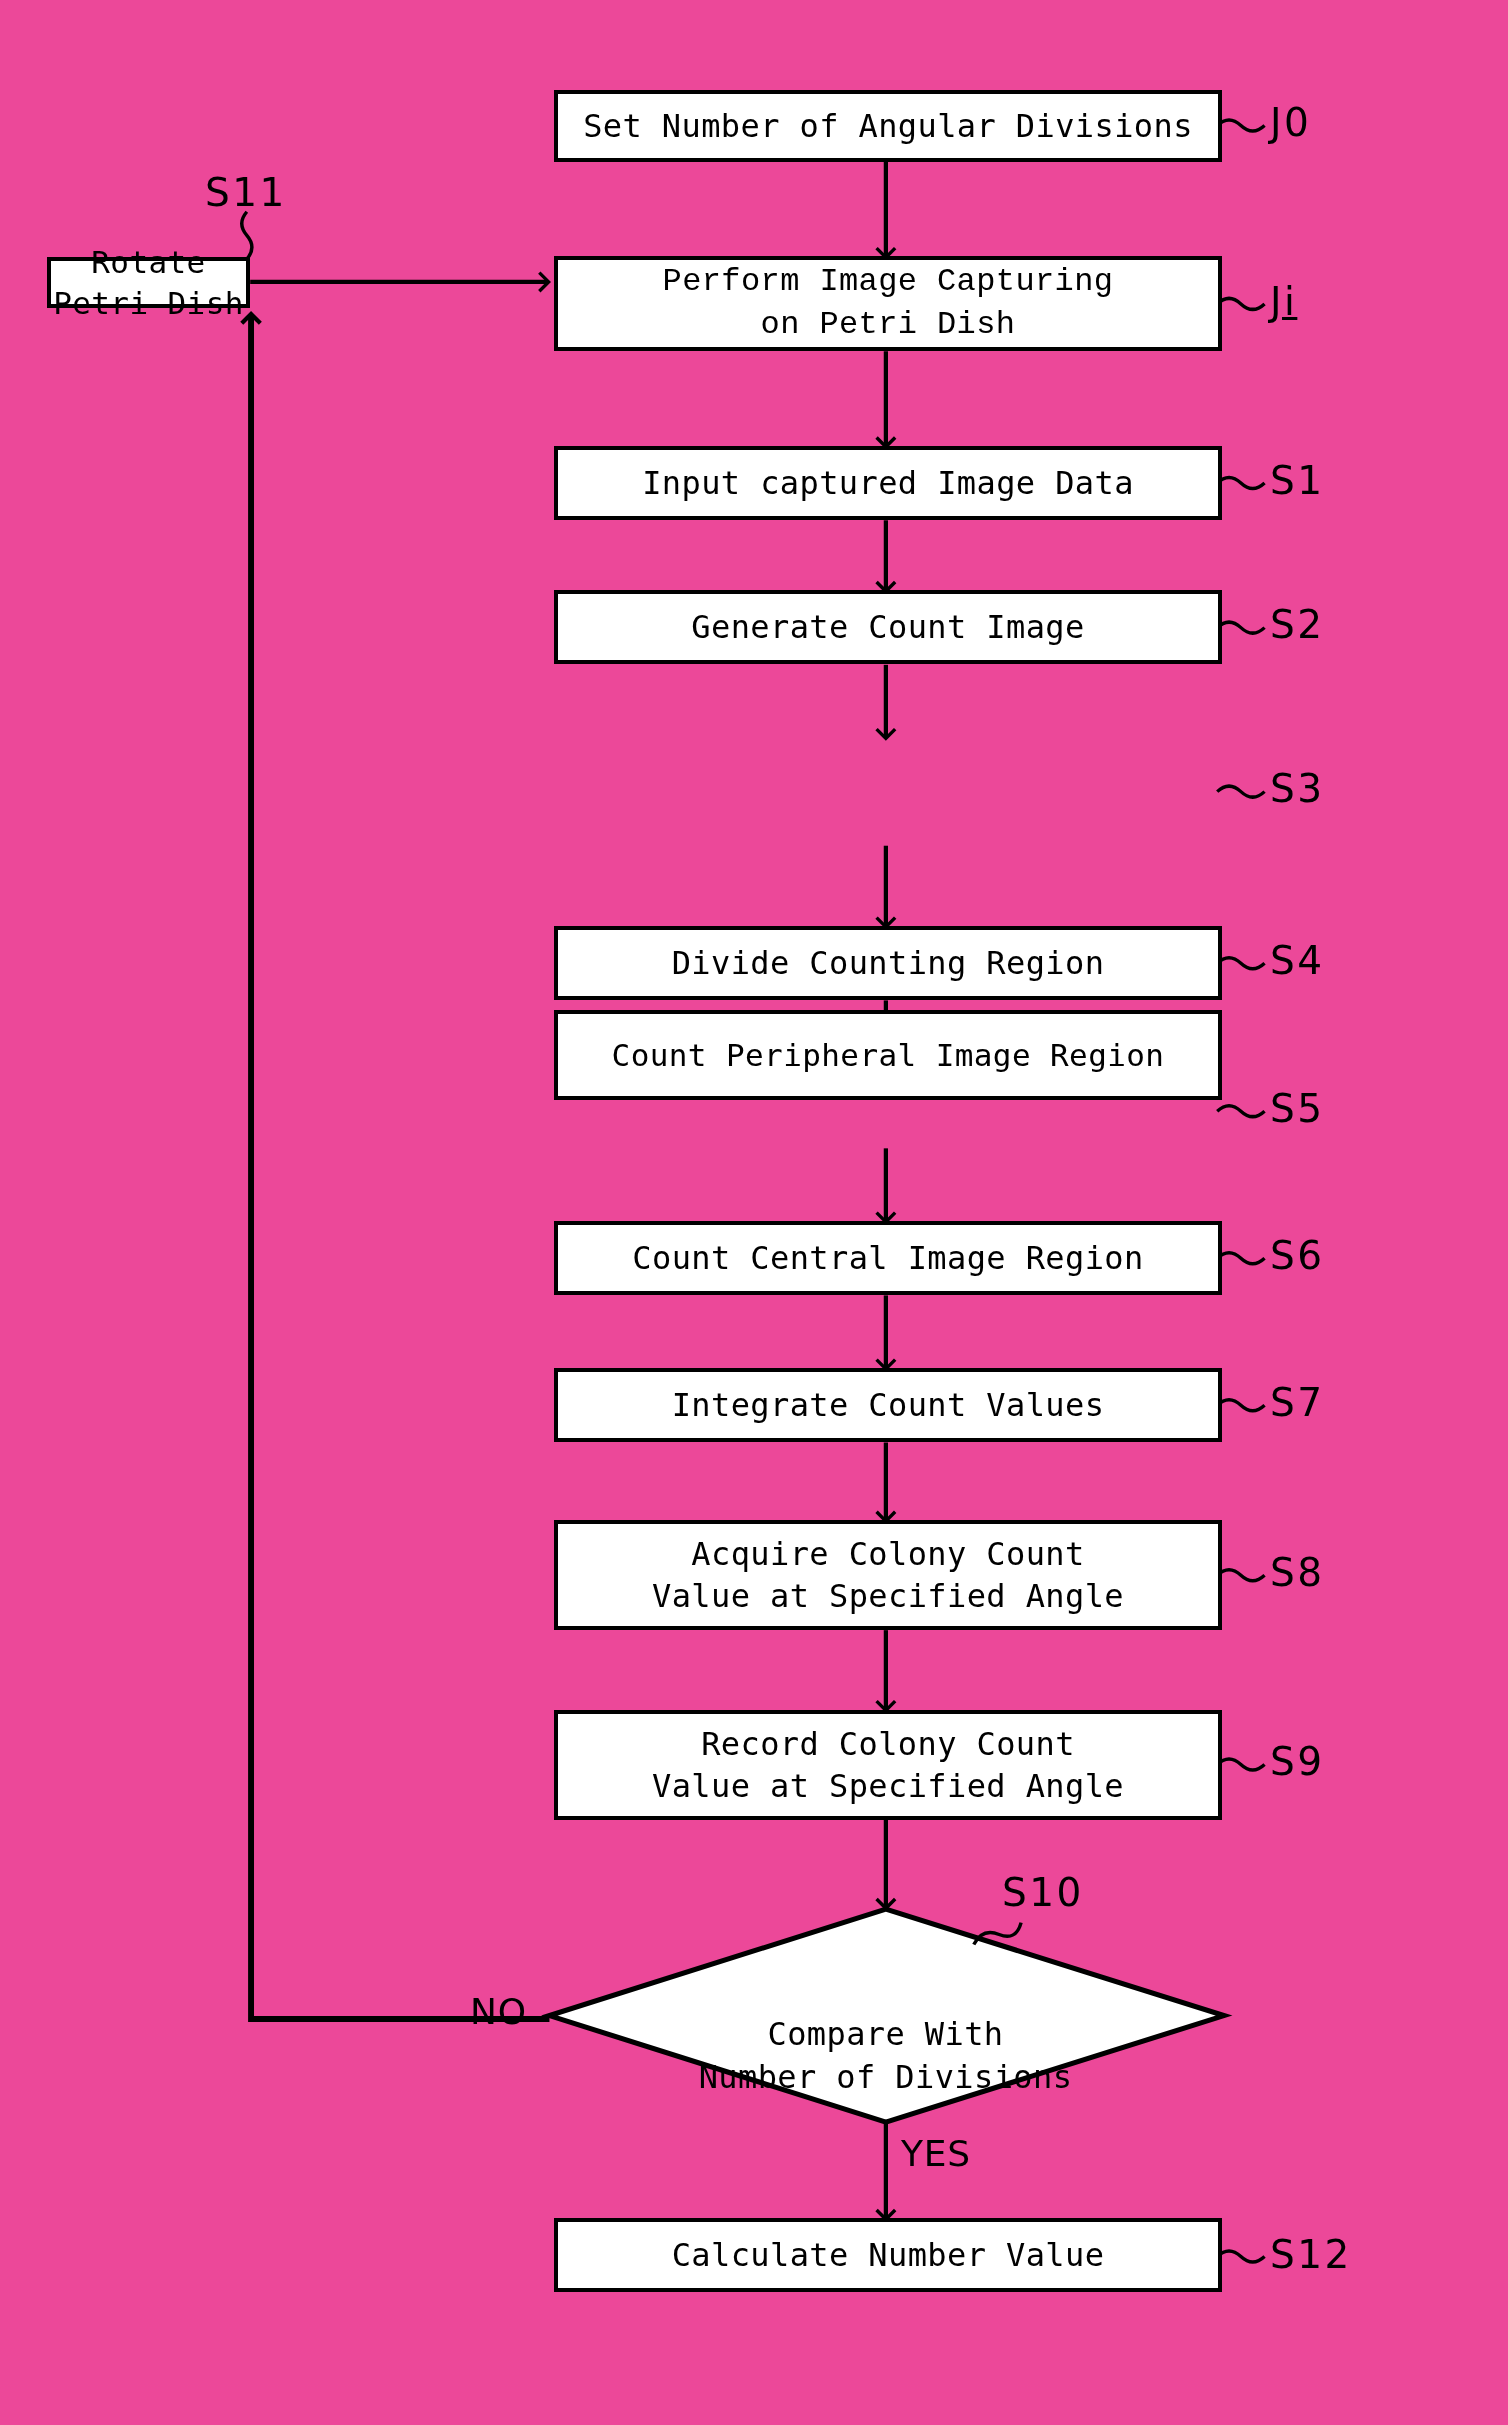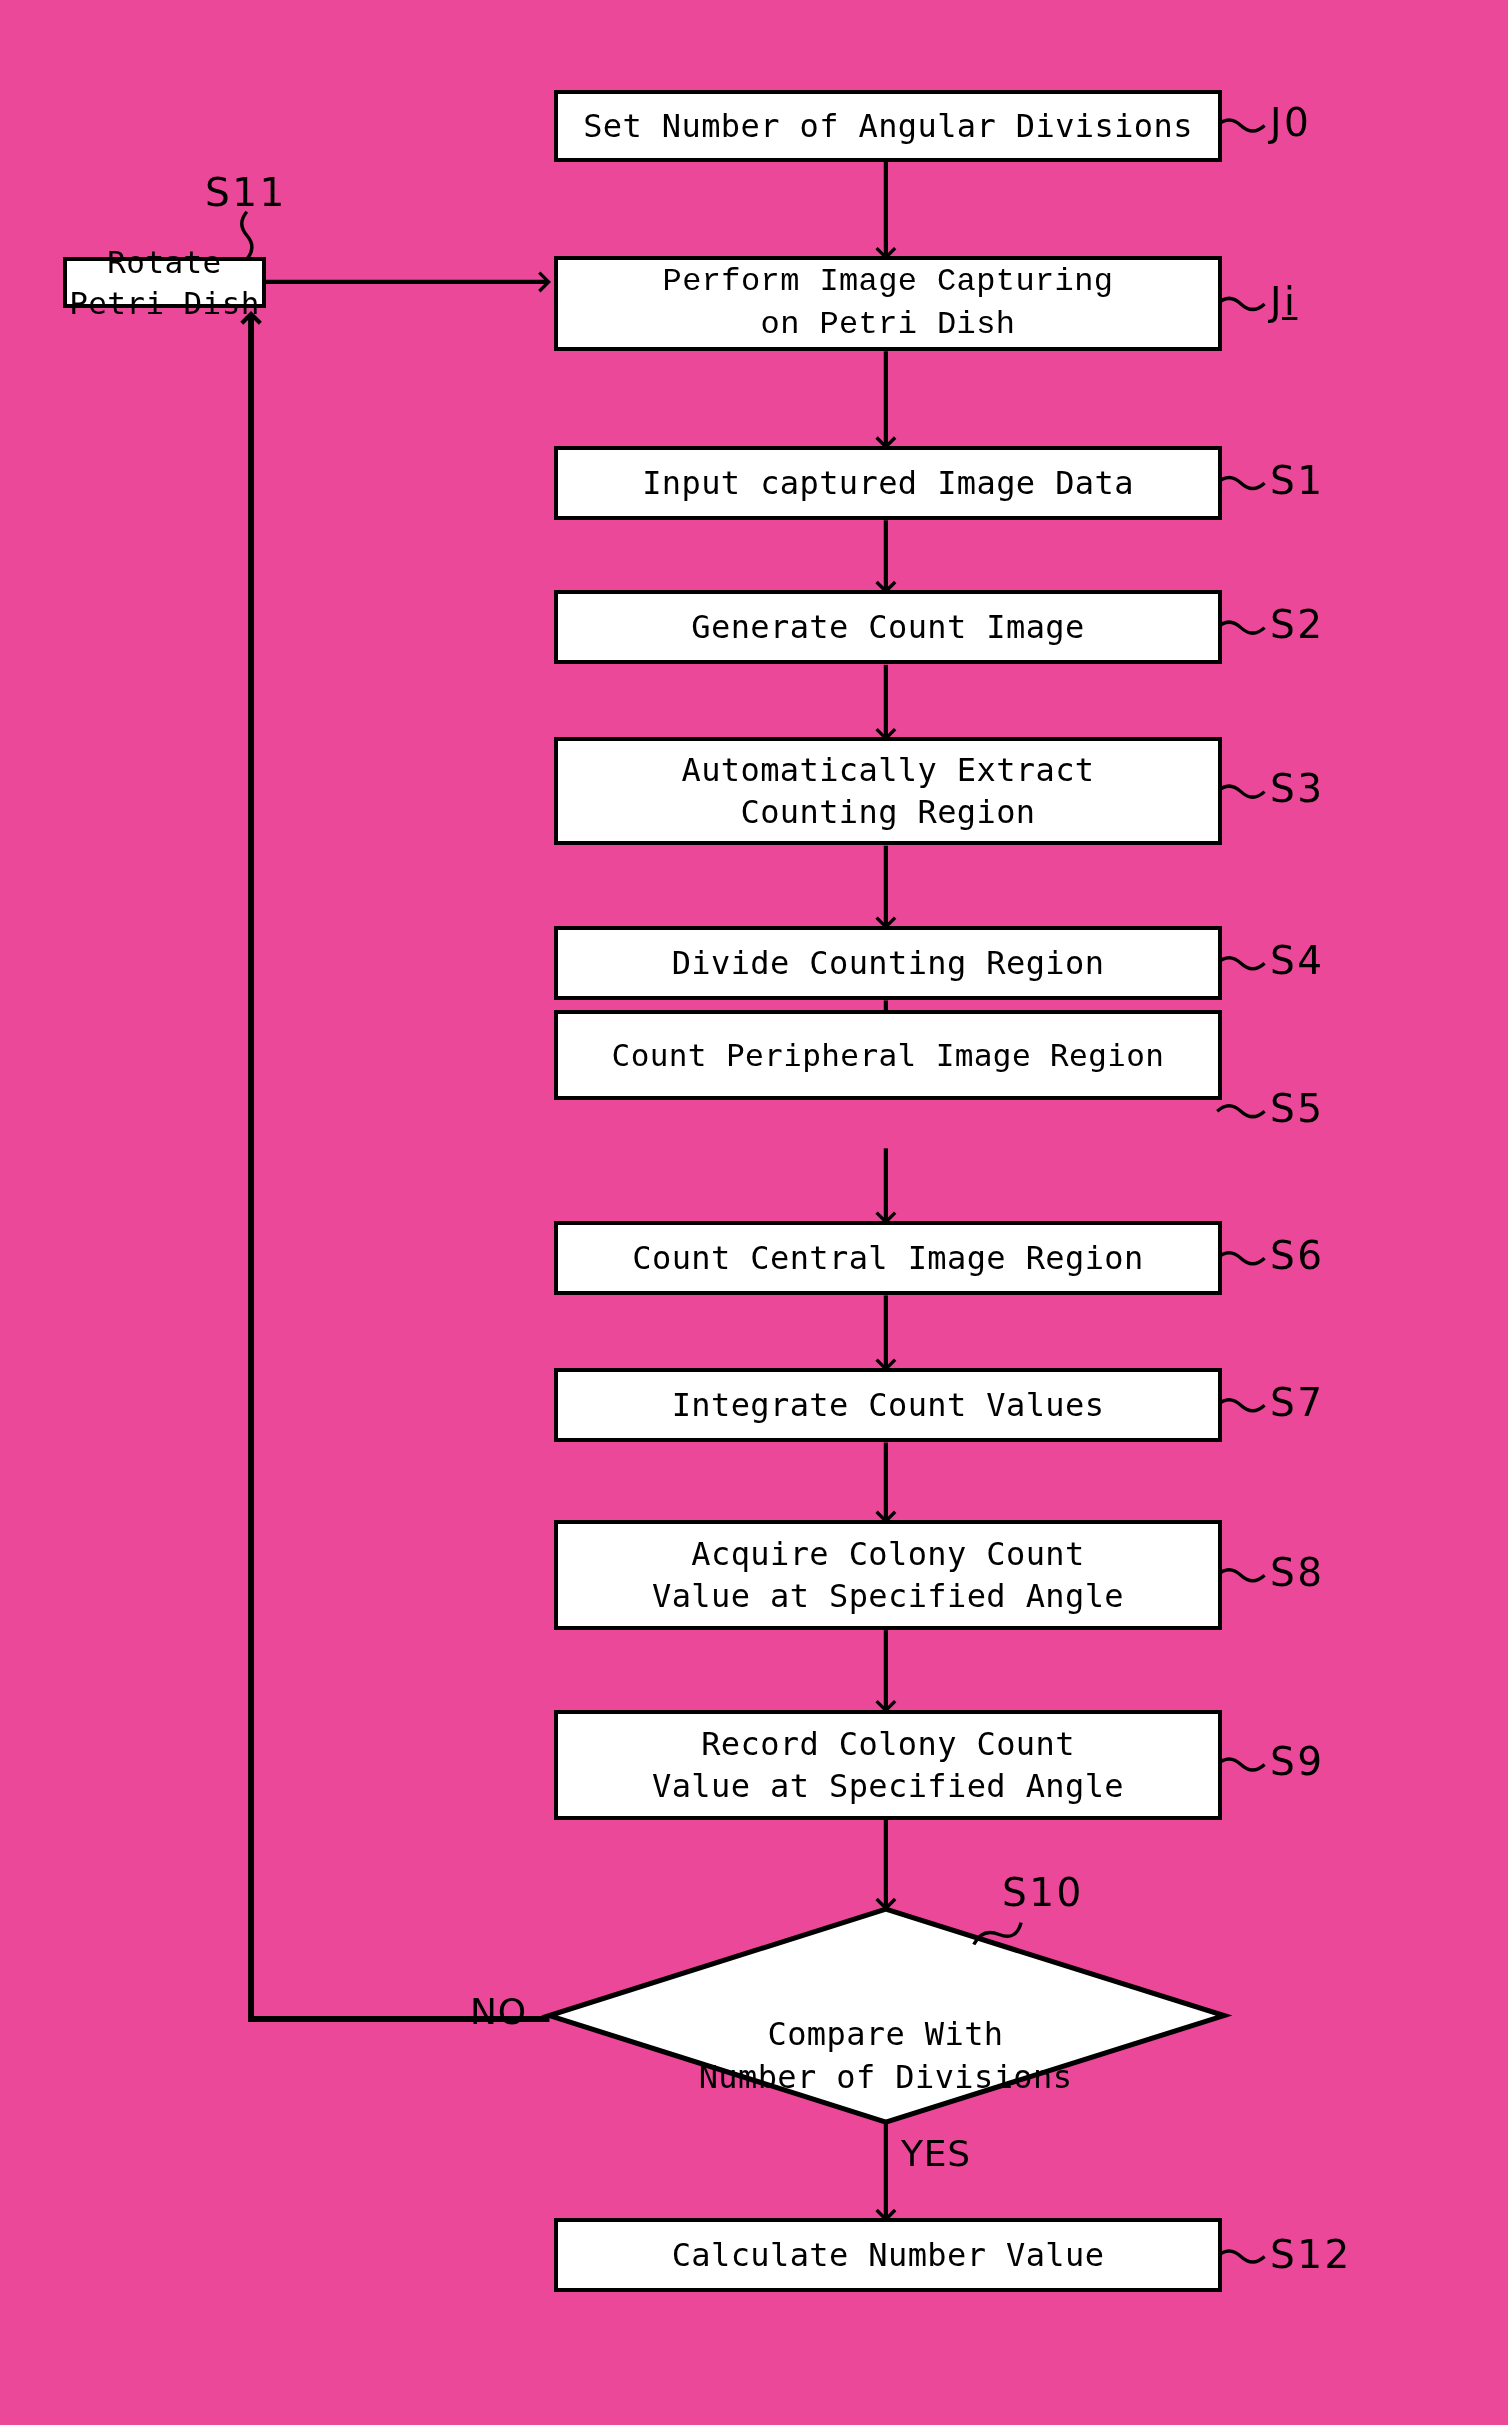--- a/index.html
+++ b/index.html
@@ -141,24 +141,20 @@
   </div>
 
   <div class="node-box" style="left:554px; top:446px; width:668px; height:74px;">
     <span>Input captured Image Data</span>
   </div>
 
   <div class="node-box" style="left:554px; top:590px; width:668px; height:74px;">
     <span>Generate Count Image</span>
   </div>
 
-  <div class="node-box" style="left:554px; top:737px; width:668px; height:108px;">
-    <span>Automatically Extract
-Counting Region</span>
-  </div>
 
   <div class="node-box" style="left:554px; top:926px; width:668px; height:74px;">
     <span>Divide Counting Region</span>
   </div>
 
   <div class="node-box small-box" style="left:554px; top:1010px; width:668px; height:90px;">
     <span>Count Peripheral Image Region</span>
   </div>
 
   <div class="node-box" style="left:554px; top:1221px; width:668px; height:74px;">
@@ -172,21 +168,21 @@
   <div class="node-box" style="left:554px; top:1520px; width:668px; height:110px;">
     <span>Acquire Colony Count
 Value at Specified Angle</span>
   </div>
 
   <div class="node-box" style="left:554px; top:1710px; width:668px; height:110px;">
     <span>Record Colony Count
 Value at Specified Angle</span>
   </div>
 
-  <div class="node-box" style="left:63px; top:257px; width:203px; height:51px; font-size:31px;">
+  <div class="node-box" style="left:47px; top:257px; width:203px; height:51px; font-size:31px;">
     <span>Rotate Petri Dish</span>
   </div>
 
   <div class="node-box" style="left:554px; top:2218px; width:668px; height:74px;">
     <span>Calculate Number Value</span>
   </div>
 
   <div class="diamond-text" style="left:632px; top:1970px; width:507px;">
     <span>Compare With
 Number of Divisions</span>

